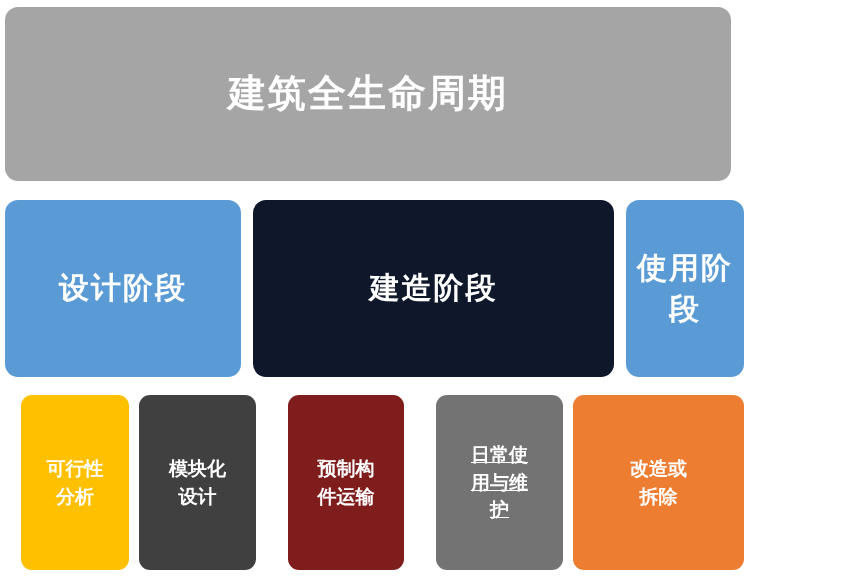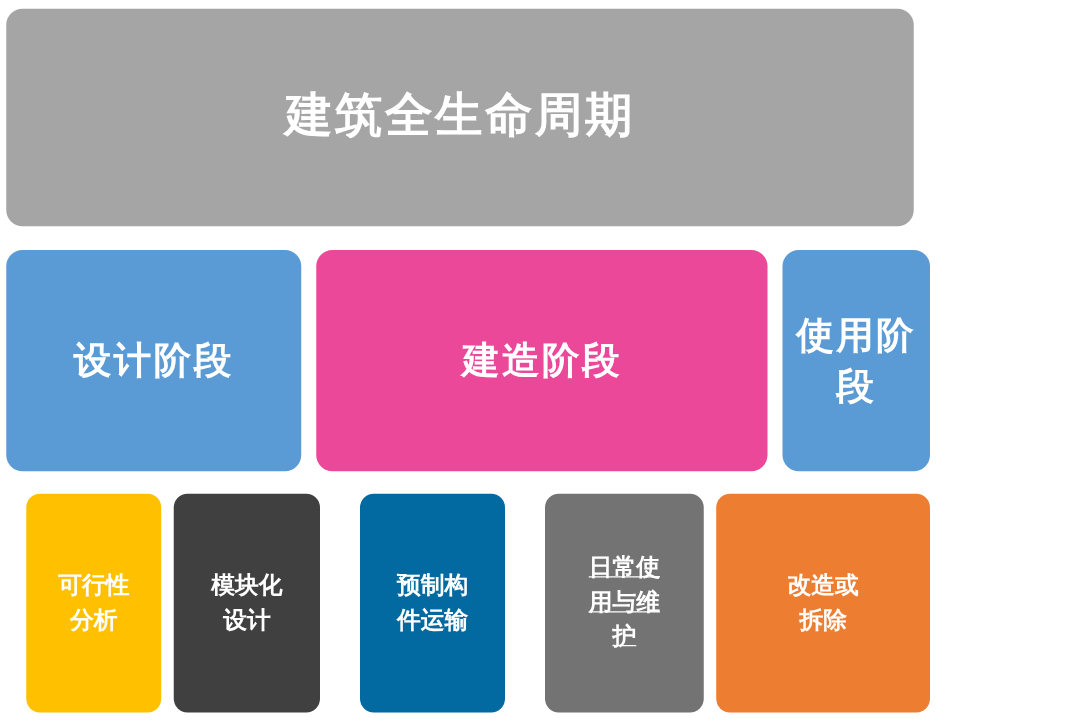--- a/index.html
+++ b/index.html
@@ -96,33 +96,33 @@
 </style>
 </head>
 <body style="background: rgb(255, 255, 255);">
 
 <div id="diagram">
 
   <div class="title-bar" style="background-color: rgb(165, 165, 165);">建筑全生命周期</div>
 
   <div class="phase-row">
     <div class="phase-box phase-design" style="background-color: rgb(91, 155, 213);">设计阶段</div>
-    <div class="phase-box phase-construct" style="background-color: #ec4899;">建造阶段</div>
+    <div class="phase-box phase-construct" style="background-color: #0f172a;">建造阶段</div>
     <div class="phase-box phase-use" style="background-color: rgb(91, 155, 213);">使用阶段</div>
   </div>
 
   <div class="step-row">
     <div class="step-box w-feas" style="background-color: rgb(255, 192, 0);">可行性
 分析</div>
     <div class="step-box w-mod" style="background-color: #404040;">模块化
 设计</div>
 
     <div class="spacer gap-a"></div>
 
-    <div class="step-box w-trans" style="background-color: #0369a1;">预制构
+    <div class="step-box w-trans" style="background-color: #7f1d1d;">预制构
 件运输</div>
 
     <div class="spacer gap-b"></div>
 
     <div class="step-box w-daily" style="background-color: #737373; text-decoration: underline;">日常使
 用与维
 护</div>
     <div class="step-box w-demo" style="background-color: rgb(237, 125, 49);">改造或
 拆除</div>
   </div>

